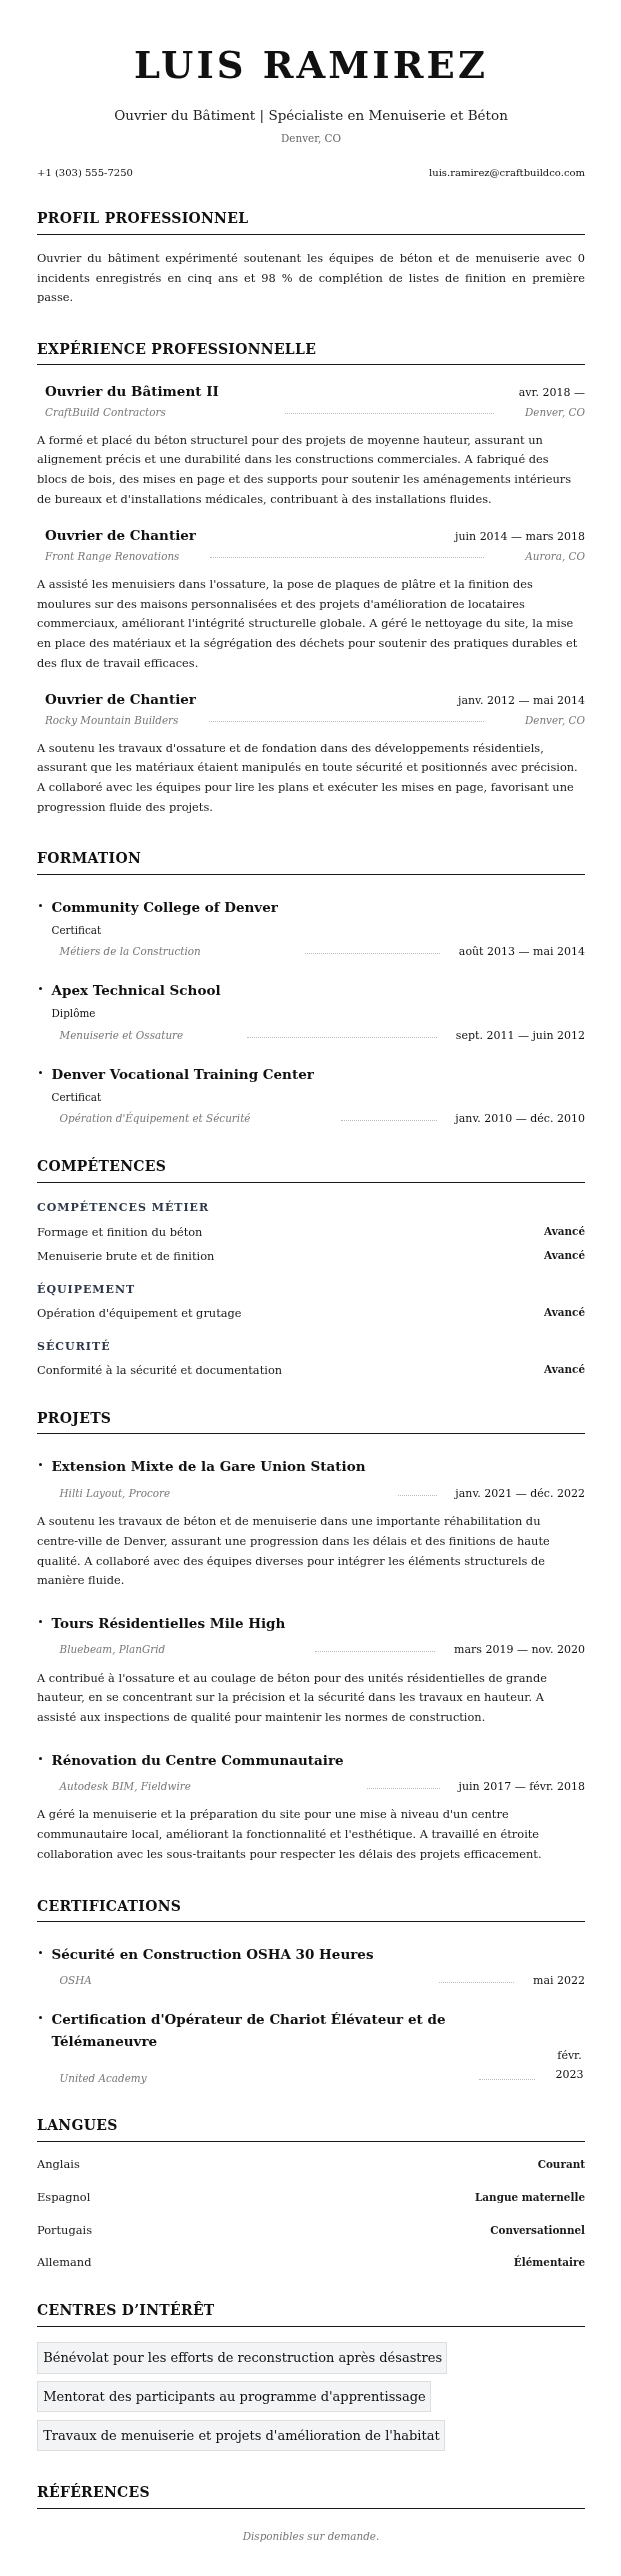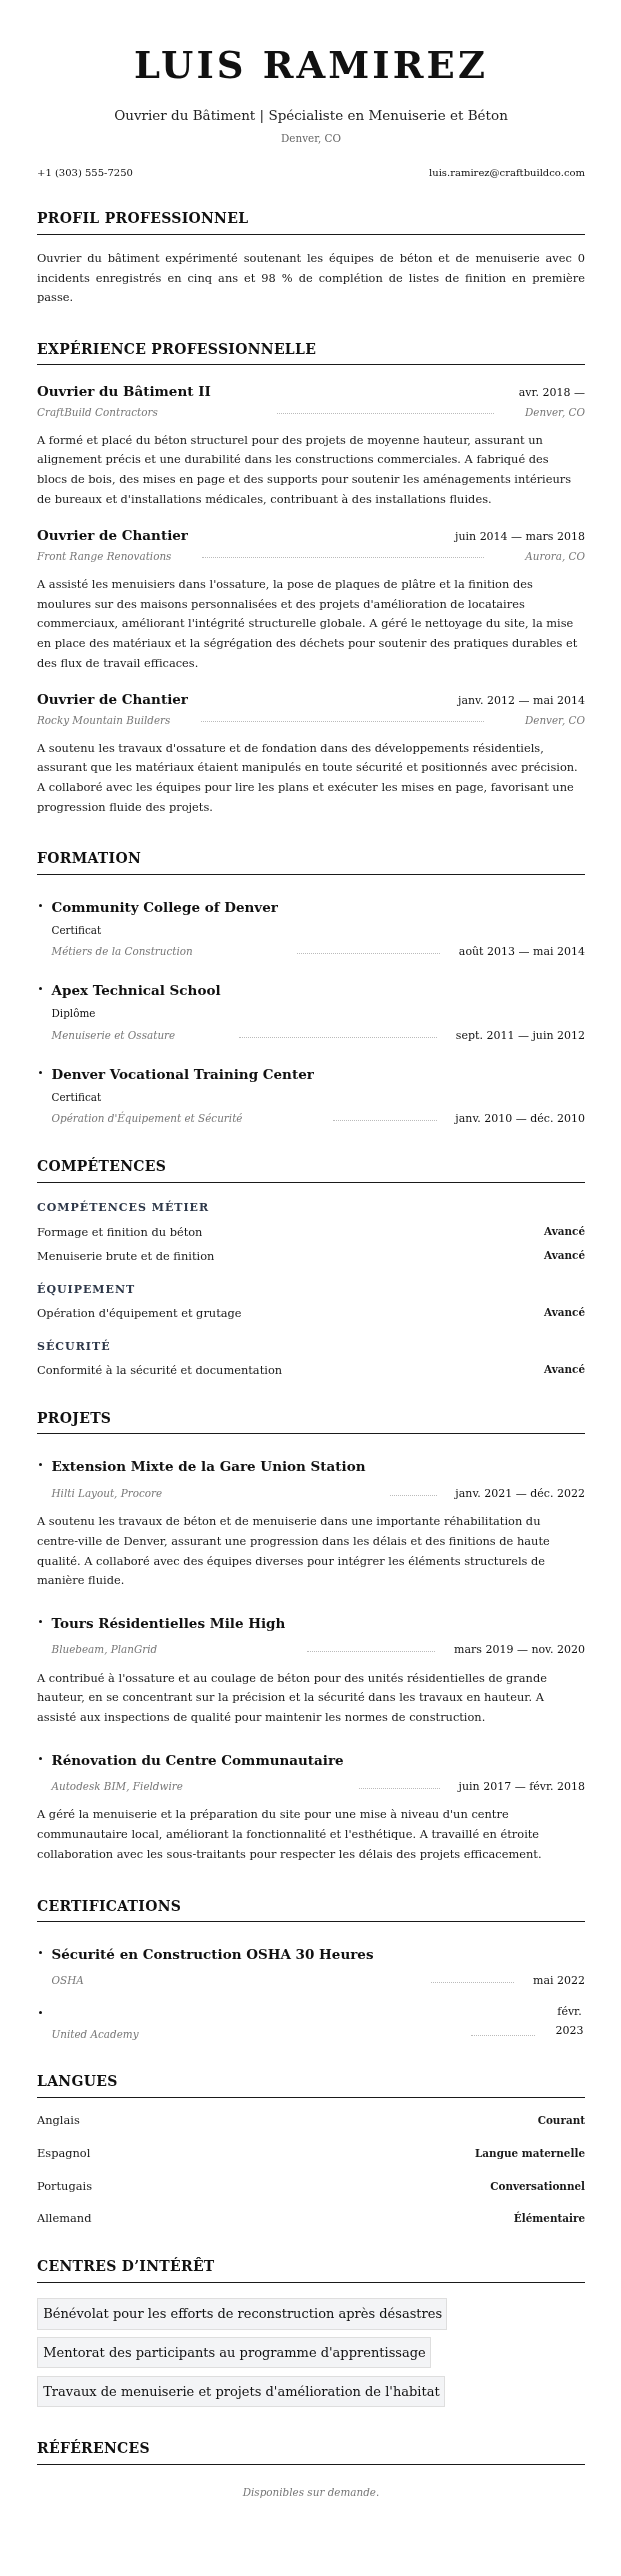--- a/index.html
+++ b/index.html
@@ -58,21 +58,21 @@
     color: #1a1a1a;
     margin-top: 14.5px;
     text-align: justify;
   }
   
   .entry { margin-top: 17.6px; }
   .row {
     display: flex;
     align-items: baseline;
   }
-  .row .left { flex: 0 0 auto; }
+  .row .left { flex: 0 0 auto; margin-left: 8px; }
   .row .leader {
     flex: 1 1 auto;
     border-bottom: 1px dotted #bbb;
     margin: 0 18.7px;
     height: 0.5px;
     align-self: flex-end;
     margin-bottom: 4.1px;
   }
   .row .right { flex: 0 0 auto; text-align: center; }
   .job-title { font-size: 13.5px; font-weight: bold; color: #111; }
@@ -314,20 +314,21 @@
     <div class="bentry">
       <div class="btitle">Sécurité en Construction OSHA 30 Heures</div>
       <div class="row brow">
         <span class="left org">OSHA</span>
         <span class="leader" style="margin-left:347px;margin-right:18.7px"></span>
         <span class="right date">mai 2022</span>
       </div>
     </div>
 
     <div class="bentry">
+      <div class="btitle" style="padding-right:78px">Certification d'Opérateur de Chariot Élévateur et de Télémaneuvre</div>
       <div class="row brow" style="margin-top:-5.2px">
         <span class="left org" style="align-self:flex-end">United Academy</span>
         <span class="leader" style="margin-left:332px;margin-right:18.7px"></span>
         <span class="right date" style="width:31px;line-height:18.7px">févr. 2023</span>
       </div>
     </div>
   </section>
 
   <section class="section">
     <h2 class="sec-title">LANGUES</h2>

